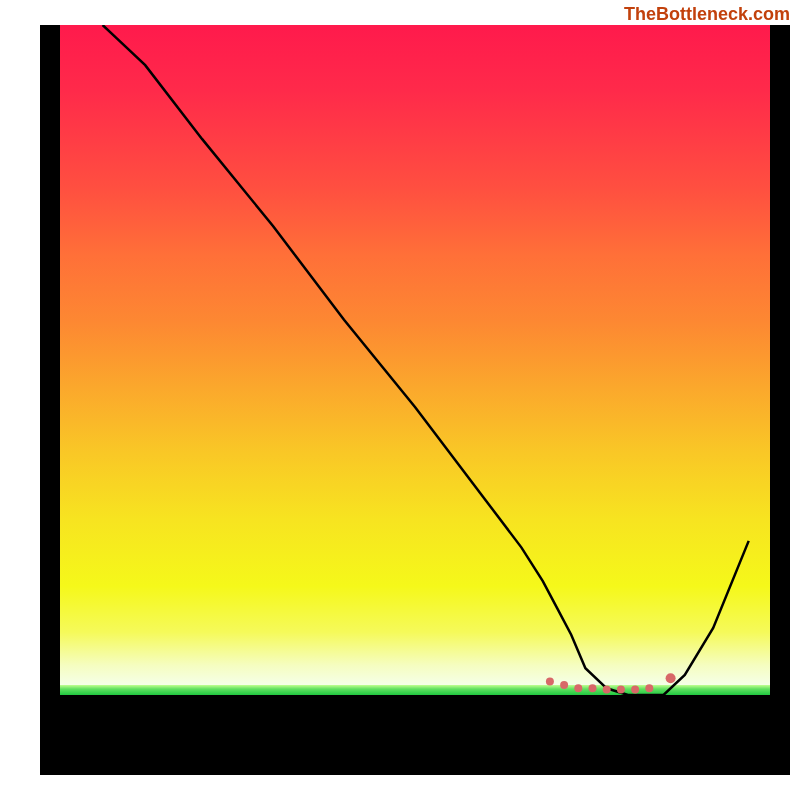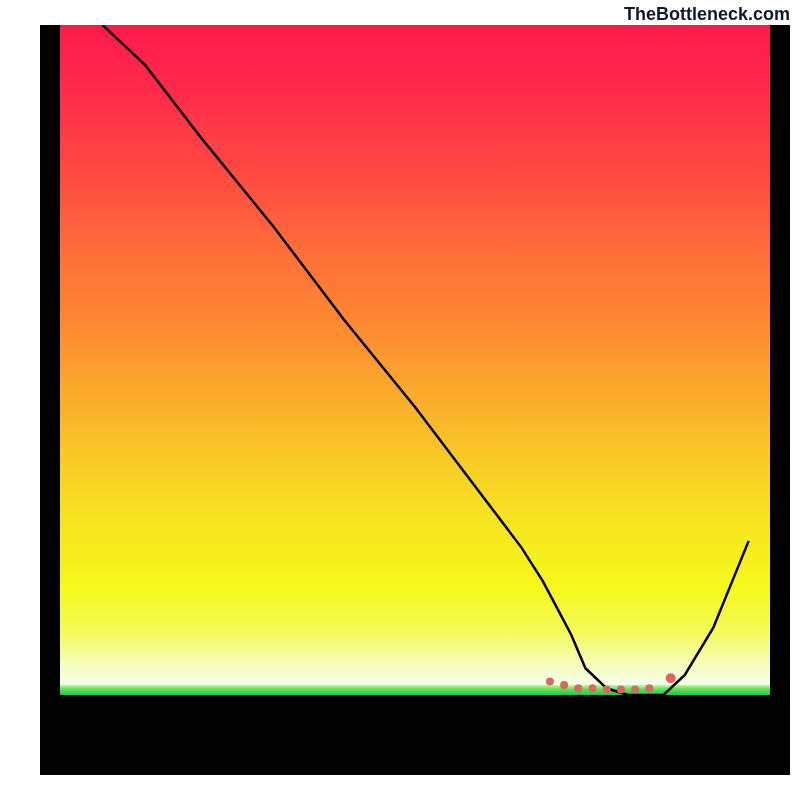--- a/index.html
+++ b/index.html
@@ -10,21 +10,21 @@
   background: #fff;
   font-family: Arial, sans-serif;
   overflow: hidden;
 }
 .watermark {
   position: absolute;
   top: 4px;
   right: 10px;
   font-size: 18px;
   font-weight: bold;
-  color: #0f172a;
+  color: #c2410c;
   z-index: 10;
 }
 .chart-area {
   position: absolute;
   left: 40px;
   top: 25px;
   width: 750px;
   height: 750px;
 }
 .plot-box {

